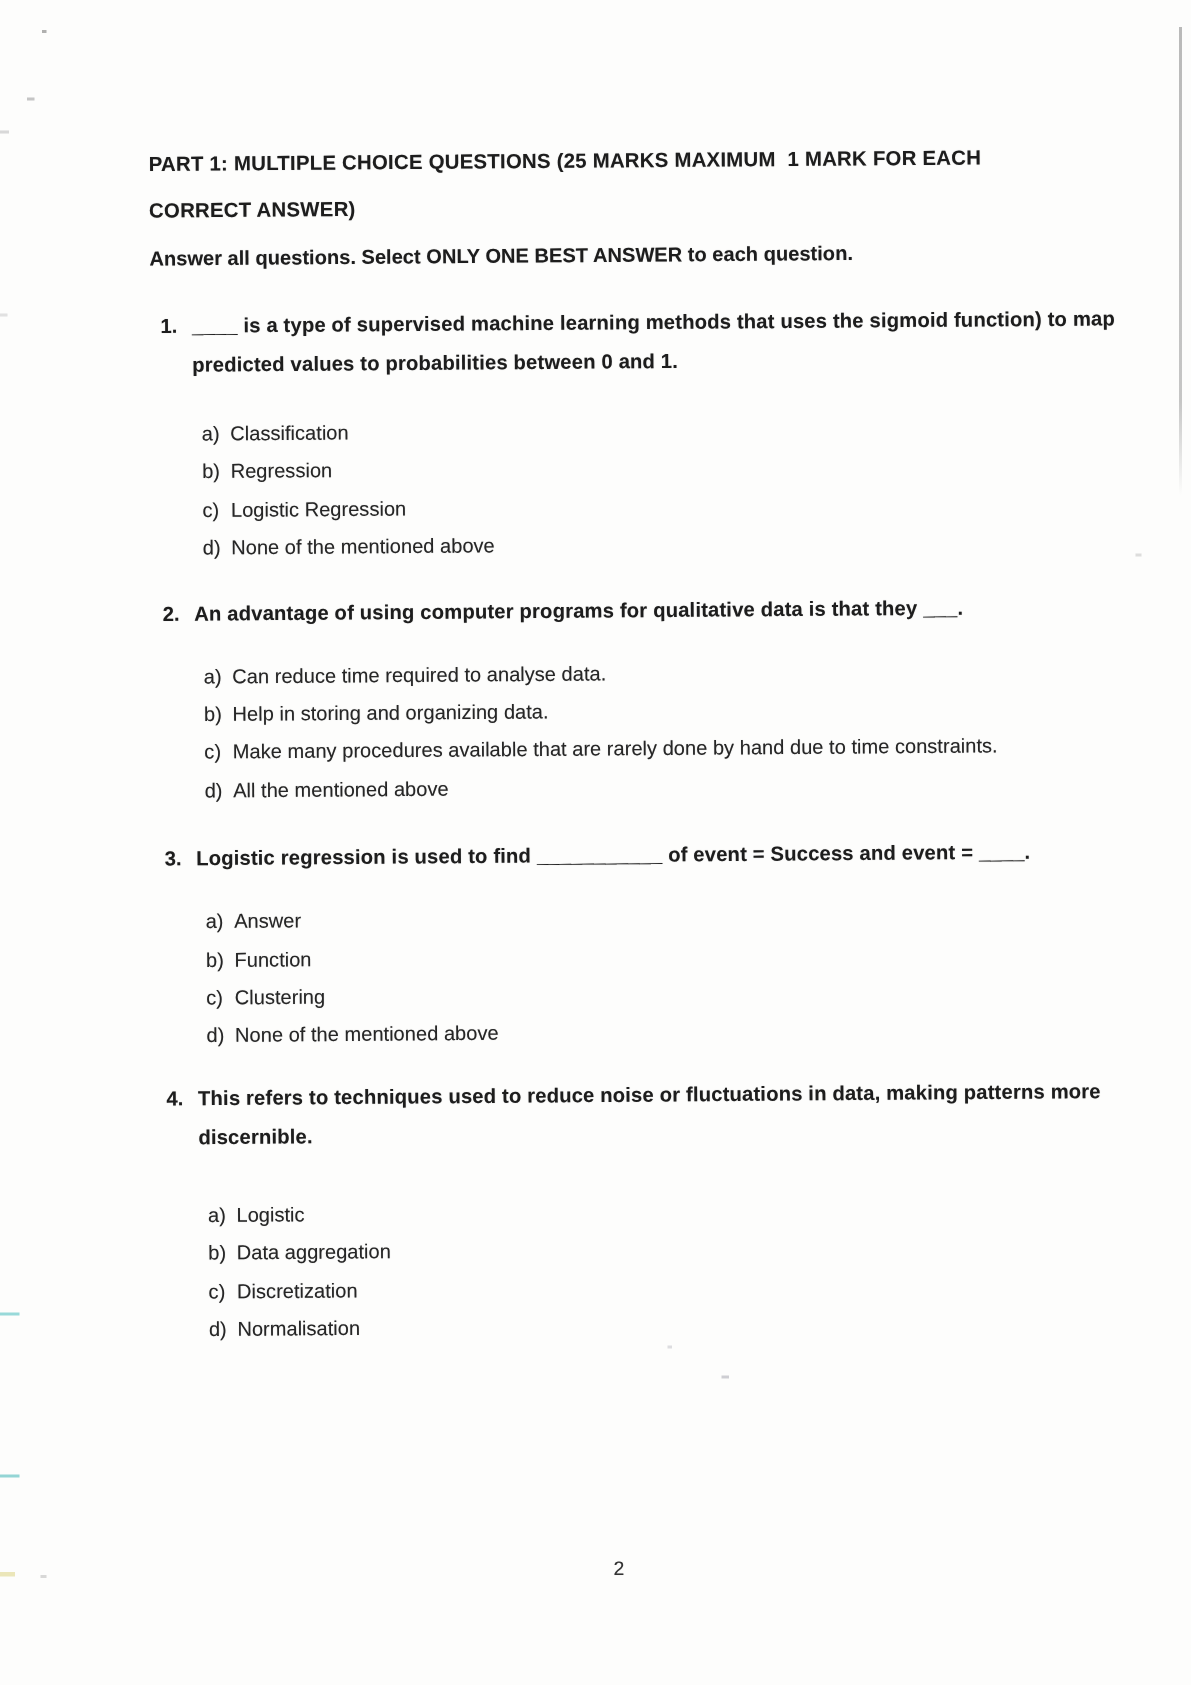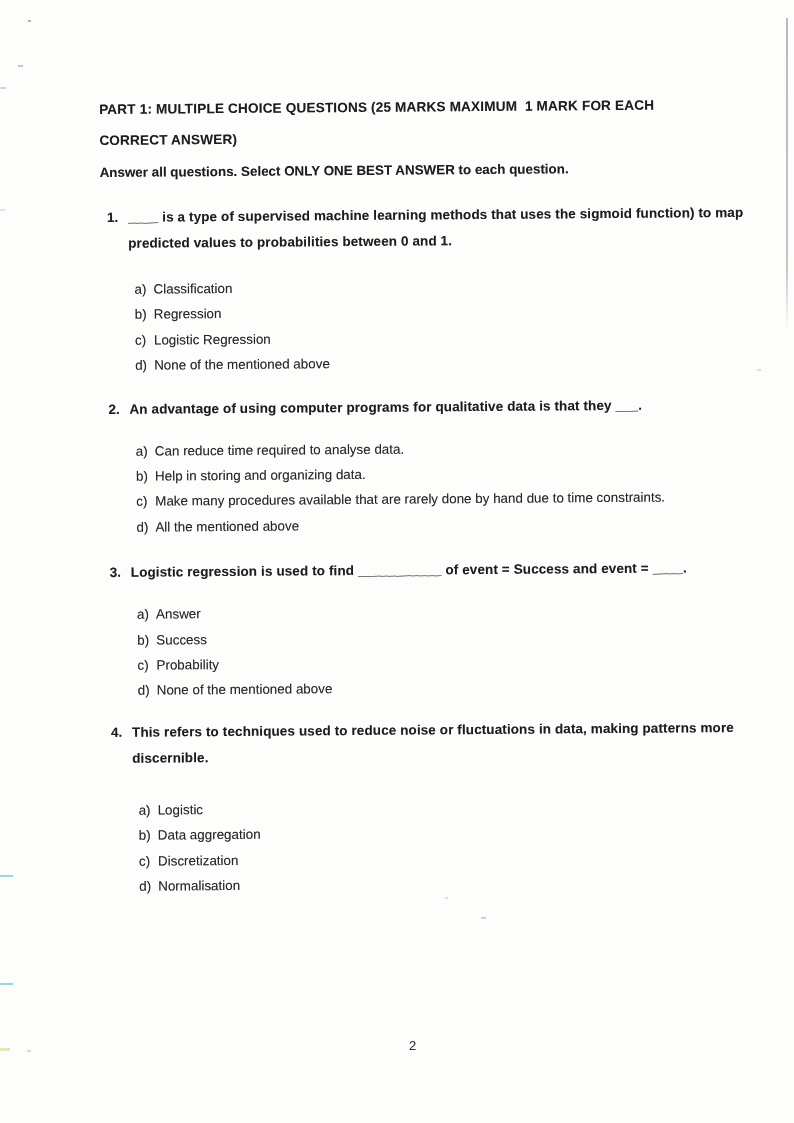--- a/index.html
+++ b/index.html
@@ -152,25 +152,25 @@
         <span class="q-num">3.</span>
         <span class="q-text">Logistic regression is used to find ___________ of event = Success and event = ____.</span>
       </div>
       <div class="q-options">
         <div class="option">
           <span class="opt-letter">a)</span>
           <span class="opt-text">Answer</span>
         </div>
         <div class="option">
           <span class="opt-letter">b)</span>
-          <span class="opt-text">Success</span>
-        </div>
-        <div class="option">
-          <span class="opt-letter">c)</span>
-          <span class="opt-text">Probability</span>
+          <span class="opt-text">Function</span>
+        </div>
+        <div class="option">
+          <span class="opt-letter">c)</span>
+          <span class="opt-text">Clustering</span>
         </div>
         <div class="option">
           <span class="opt-letter">d)</span>
           <span class="opt-text">None of the mentioned above</span>
         </div>
       </div>
     </div>
 
     <div class="question q4">
       <div class="q-row">

